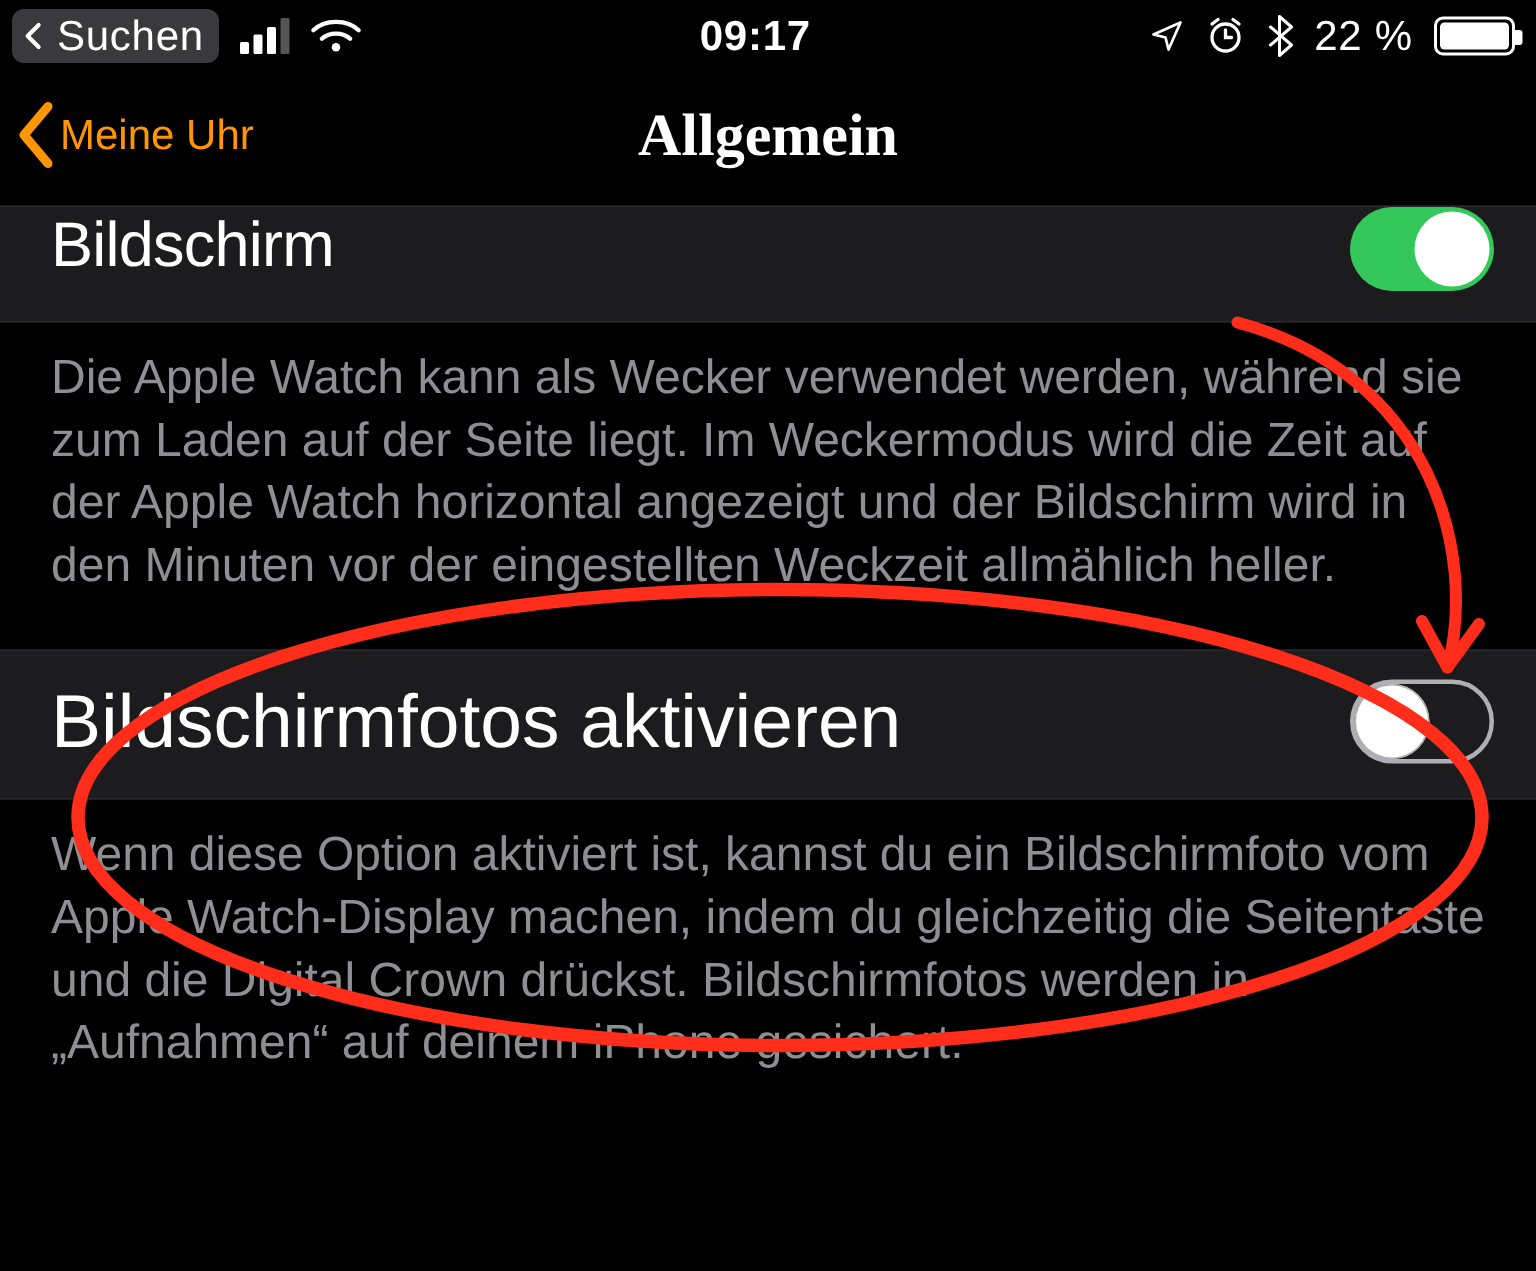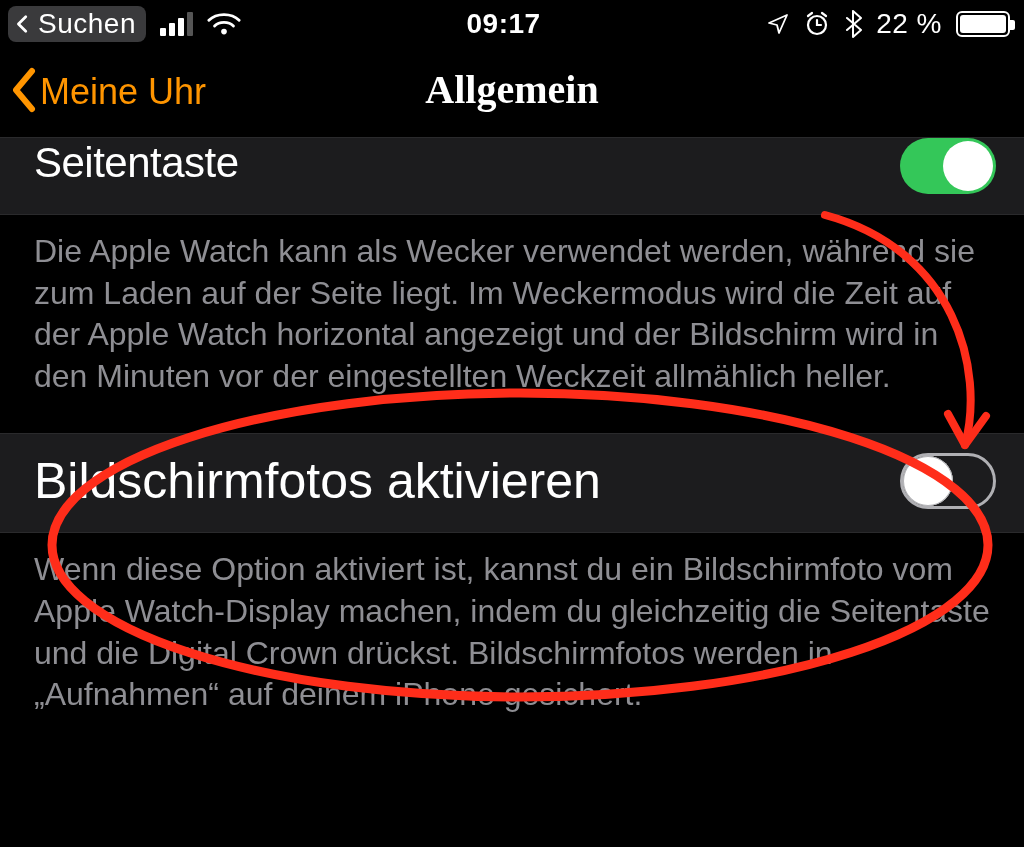--- a/index.html
+++ b/index.html
@@ -53,23 +53,23 @@
   .battery .fill { position:absolute; inset:2px; background:#fff; border-radius:3px; }
 
   
   .nav-bar {
     display: grid;
     grid-template-columns: 1fr auto 1fr;
     align-items: center;
     padding: 20px 10px 24px 10px;
   }
   .nav-back {
-    display: flex; align-items: flex-end; gap: 0px;
+    display: flex; align-items: center; gap: 0px;
     color: #ff9500;
-    font-size: 36px;
+    font-size: 28px;
     font-weight: 400;
   }
   .nav-back svg { width: 30px; height: 46px; }
   .nav-title { font-size: 40px; font-weight: 600; text-align: left; font-family: Liberation Serif, serif; }
 
   
   .list { width: 100%; }
   .row {
     display: flex; align-items: center; justify-content: space-between;
     padding: 18px 28px 22px 34px;
@@ -160,21 +160,21 @@
     </svg>
     <span>Meine Uhr</span>
   </div>
   <div class="nav-title">Allgemein</div>
   <div></div>
 </div>
 
 <div class="list">
 
   <div class="row partial-top">
-    <div class="row-label">Seitentaste</div>
+    <div class="row-label">Bildschirm</div>
     <div class="toggle on">
       <div class="knob"></div>
     </div>
   </div>
   <div class="footer">Die Apple Watch kann als Wecker verwendet werden, während sie zum Laden auf der Seite liegt. Im Weckermodus wird die Zeit auf der Apple Watch horizontal angezeigt und der Bildschirm wird in den Minuten vor der eingestellten Weckzeit allmählich heller.</div>
 
   <div class="row" style="margin-top:6px;">
     <div class="row-label">Bildschirmfotos aktivieren</div>
     <div class="toggle off">
       <div class="knob"></div>

